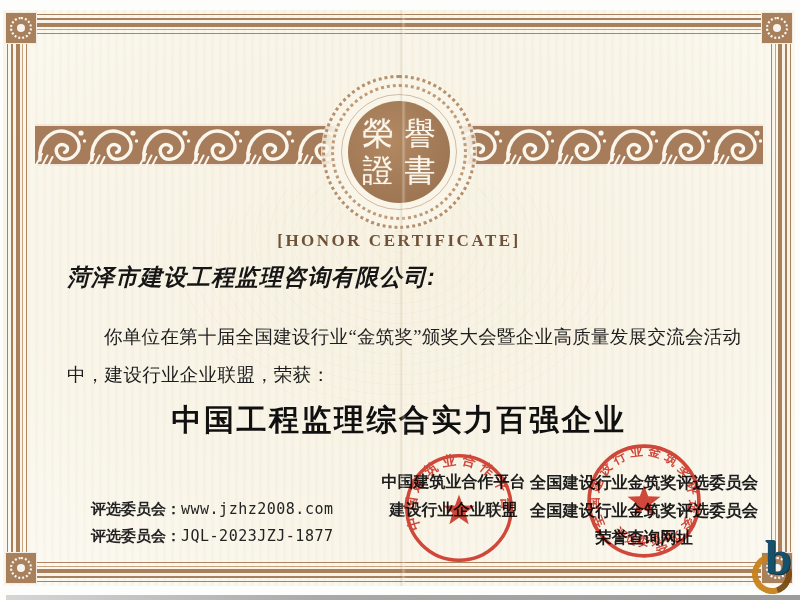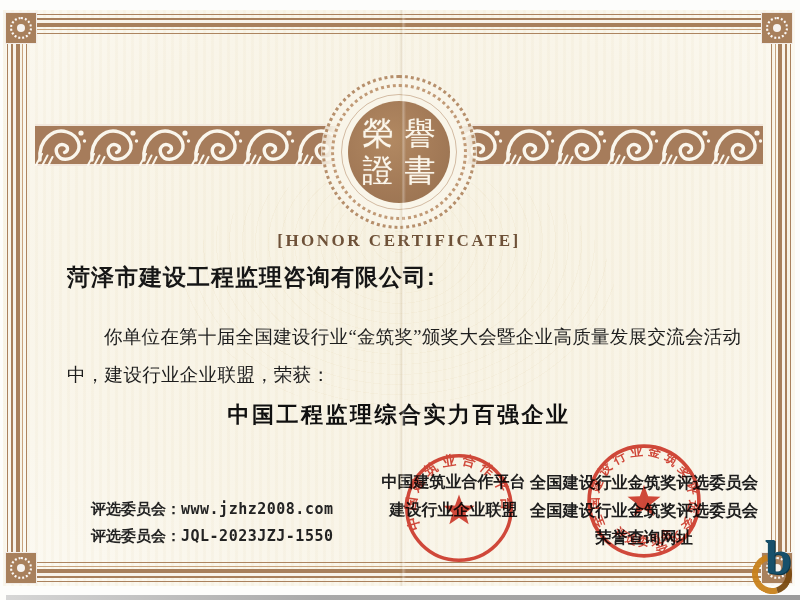--- a/index.html
+++ b/index.html
@@ -45,32 +45,32 @@
 
   
   .guilloche{position:absolute;left:50%;top:160px;width:430px;height:240px;transform:translateX(-50%);
     border-radius:50%;opacity:.5;z-index:0;
     background:repeating-radial-gradient(ellipse at 50% 30%,rgba(208,178,118,.14) 0 1px,rgba(0,0,0,0) 1px 13px);}
 
   
   .subtitle{position:absolute;left:0;right:0;top:221px;text-align:center;z-index:3;
     font-family:"Liberation Serif",serif;font-size:17px;font-weight:600;letter-spacing:2.5px;color:#6e5138;}
   .recipient{position:absolute;left:64px;top:252px;z-index:3;white-space:nowrap;
-    font-weight:700;font-size:23px;letter-spacing:1px;color:#161616;}
+    font-weight:700;font-size:23px;letter-spacing:1px;color:#161616;font-style:italic;}
   .body-line{position:absolute;left:64px;z-index:3;white-space:nowrap;
     font-family:"Liberation Serif",serif;font-size:18.5px;color:#1d1d1d;letter-spacing:.3px;}
   .body-line.l1{top:314px;padding-left:37px;}
   .body-line.l2{top:352px;}
   .award-title{position:absolute;left:0;right:0;top:390px;text-align:center;z-index:3;
-    font-weight:800;font-size:22px;letter-spacing:2.5px;color:#101010;}
+    font-weight:800;font-size:30px;letter-spacing:2.5px;color:#101010;}
 
   
   .q-line{position:absolute;left:88px;z-index:3;white-space:nowrap;font-weight:600;font-size:15px;color:#232323;}
   .q-line.q1{top:490px;} .q-line.q2{top:517px;}
-  .q-line .val{font-family:"DejaVu Sans Mono",monospace;font-weight:700;letter-spacing:.5px;}
+  .q-line .val{font-family:"DejaVu Sans Mono",monospace;font-weight:400;letter-spacing:.5px;}
   .org-mid{position:absolute;left:358px;width:185px;top:458px;z-index:3;text-align:center;
     font-family:"Liberation Serif",serif;font-weight:600;font-size:16px;line-height:28px;color:#1d1d1d;}
   .org-right{position:absolute;left:518px;width:246px;top:459px;z-index:3;text-align:center;
     font-family:"Liberation Serif",serif;font-weight:600;font-size:16.3px;line-height:27.5px;color:#1d1d1d;}
 
   
   .seal{position:absolute;z-index:4;mix-blend-mode:multiply;opacity:.92;}
   .seal.left{left:398px;top:440px;width:116px;height:116px;}
   .seal.right{left:580px;top:430px;width:122px;height:122px;}
 
@@ -138,21 +138,21 @@
     <div class="subtitle">[HONOR CERTIFICATE]</div>
     <div class="recipient">菏泽市建设工程监理咨询有限公司:</div>
     <div class="body-line l1">你单位在第十届全国建设行业“金筑奖”颁奖大会暨企业高质量发展交流会活动</div>
     <div class="body-line l2">中，建设行业企业联盟，荣获：</div>
     <div class="award-title">中国工程监理综合实力百强企业</div>
 
     <div class="q-line q1">
       <span>评选委员会：</span><span class="val">www.jzhz2008.com</span>
     </div>
     <div class="q-line q2">
-      <span>评选委员会：</span><span class="val">JQL-2023JZJ-1550</span>
+      <span>评选委员会：</span><span class="val">JQL-2023JZJ-1877</span>
     </div>
 
     <div class="org-mid">
       <div>中国建筑业合作平台</div>
       <div>建设行业企业联盟</div>
     </div>
     <div class="org-right">
       <div>全国建设行业金筑奖评选委员会</div>
       <div>全国建设行业金筑奖评选委员会</div>
       <div>荣誉查询网址</div>

